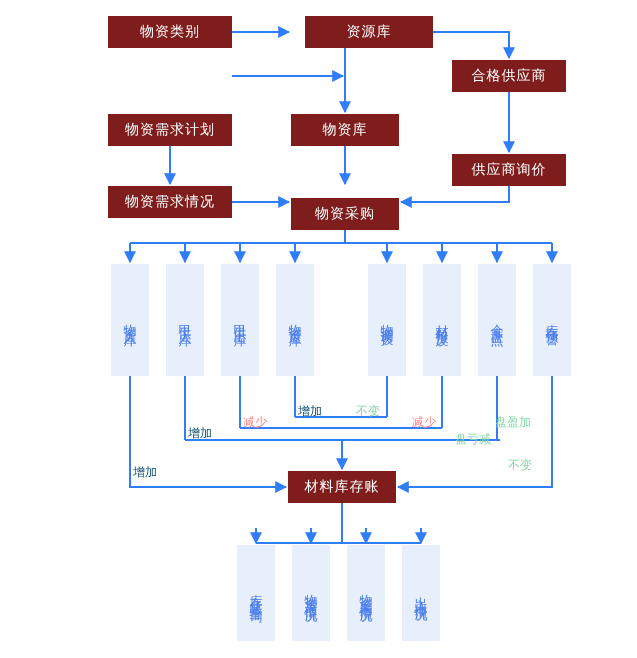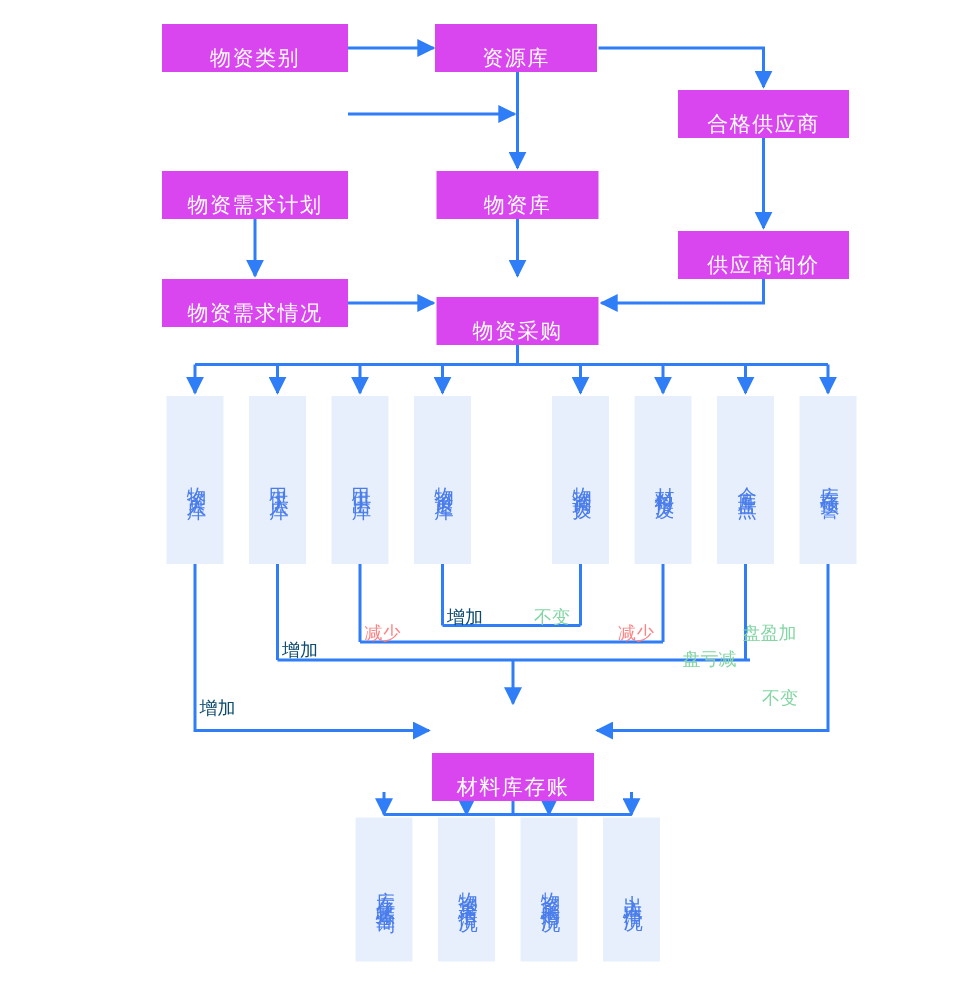--- a/index.html
+++ b/index.html
@@ -1,21 +1,21 @@
 <!DOCTYPE html>
 <html><head>
 <meta charset="utf-8">
 <style>
   html,body{margin:0;padding:0;background:#ffffff;}
   body{font-family:"DejaVu Sans","Liberation Sans",sans-serif;}
   #stage{position:relative;width:637px;height:658px;background:#fff;overflow:hidden;}
   svg#wires{position:absolute;left:0;top:0;width:637px;height:658px;}
 
   .node{position:absolute;box-sizing:border-box;display:flex;align-items:center;justify-content:center;}
-  .solid{background:#d946ef;color:#ffffff;font-size:14px;letter-spacing:1px;align-items:flex-end;}
+  .solid{background:#7f1d1d;color:#ffffff;font-size:14px;letter-spacing:1px;}
   .vert{background:#e7effd;color:#4a7dea;font-size:13px;
         writing-mode:vertical-rl;text-orientation:upright;letter-spacing:3px;line-height:1;}
   .vert span{writing-mode:vertical-rl;text-orientation:upright;}
 
   .lbl{position:absolute;font-size:12px;white-space:nowrap;line-height:14px;}
   .lbl.blue{color:#0c4a6e;}
   .lbl.red{color:#fb8385;}
   .lbl.green{color:#84d6a3;}
 </style>
 </head>
@@ -88,21 +88,21 @@
       <path d="M387,376 L387,417"></path>
       <path d="M295,417 L387,417"></path>
 
       <path d="M497,376 L497,440"></path>
     </g>
   </svg>
 
   <div class="node solid" style="left:108px;top:16px;width:124px;height:32px;">
     <span>物资类别</span>
   </div>
-  <div class="node solid" style="left:290px;top:16px;width:108px;height:32px;">
+  <div class="node solid" style="left:305px;top:16px;width:128px;height:32px;">
     <span>资源库</span>
   </div>
   <div class="node solid" style="left:108px;top:114px;width:124px;height:32px;">
     <span>物资需求计划</span>
   </div>
   <div class="node solid" style="left:452px;top:60px;width:114px;height:32px;">
     <span>合格供应商</span>
   </div>
   <div class="node solid" style="left:291px;top:114px;width:108px;height:32px;">
     <span>物资库</span>
@@ -135,21 +135,21 @@
   <div class="node vert" style="left:423px;top:264px;width:38px;height:112px;">
     <span>材料报废</span>
   </div>
   <div class="node vert" style="left:478px;top:264px;width:38px;height:112px;">
     <span>仓库盘点</span>
   </div>
   <div class="node vert" style="left:533px;top:264px;width:38px;height:112px;">
     <span>库存预警</span>
   </div>
 
-  <div class="node solid" style="left:288px;top:471px;width:108px;height:32px;margin-top:31px;">
+  <div class="node solid" style="left:288px;top:471px;width:108px;height:32px;">
     <span>材料库存账</span>
   </div>
 
   <div class="node vert" style="left:237px;top:545px;width:38px;height:96px;">
     <span>库存总账查询</span>
   </div>
   <div class="node vert" style="left:292px;top:545px;width:38px;height:96px;">
     <span>物资需求情况</span>
   </div>
   <div class="node vert" style="left:347px;top:545px;width:38px;height:96px;">

